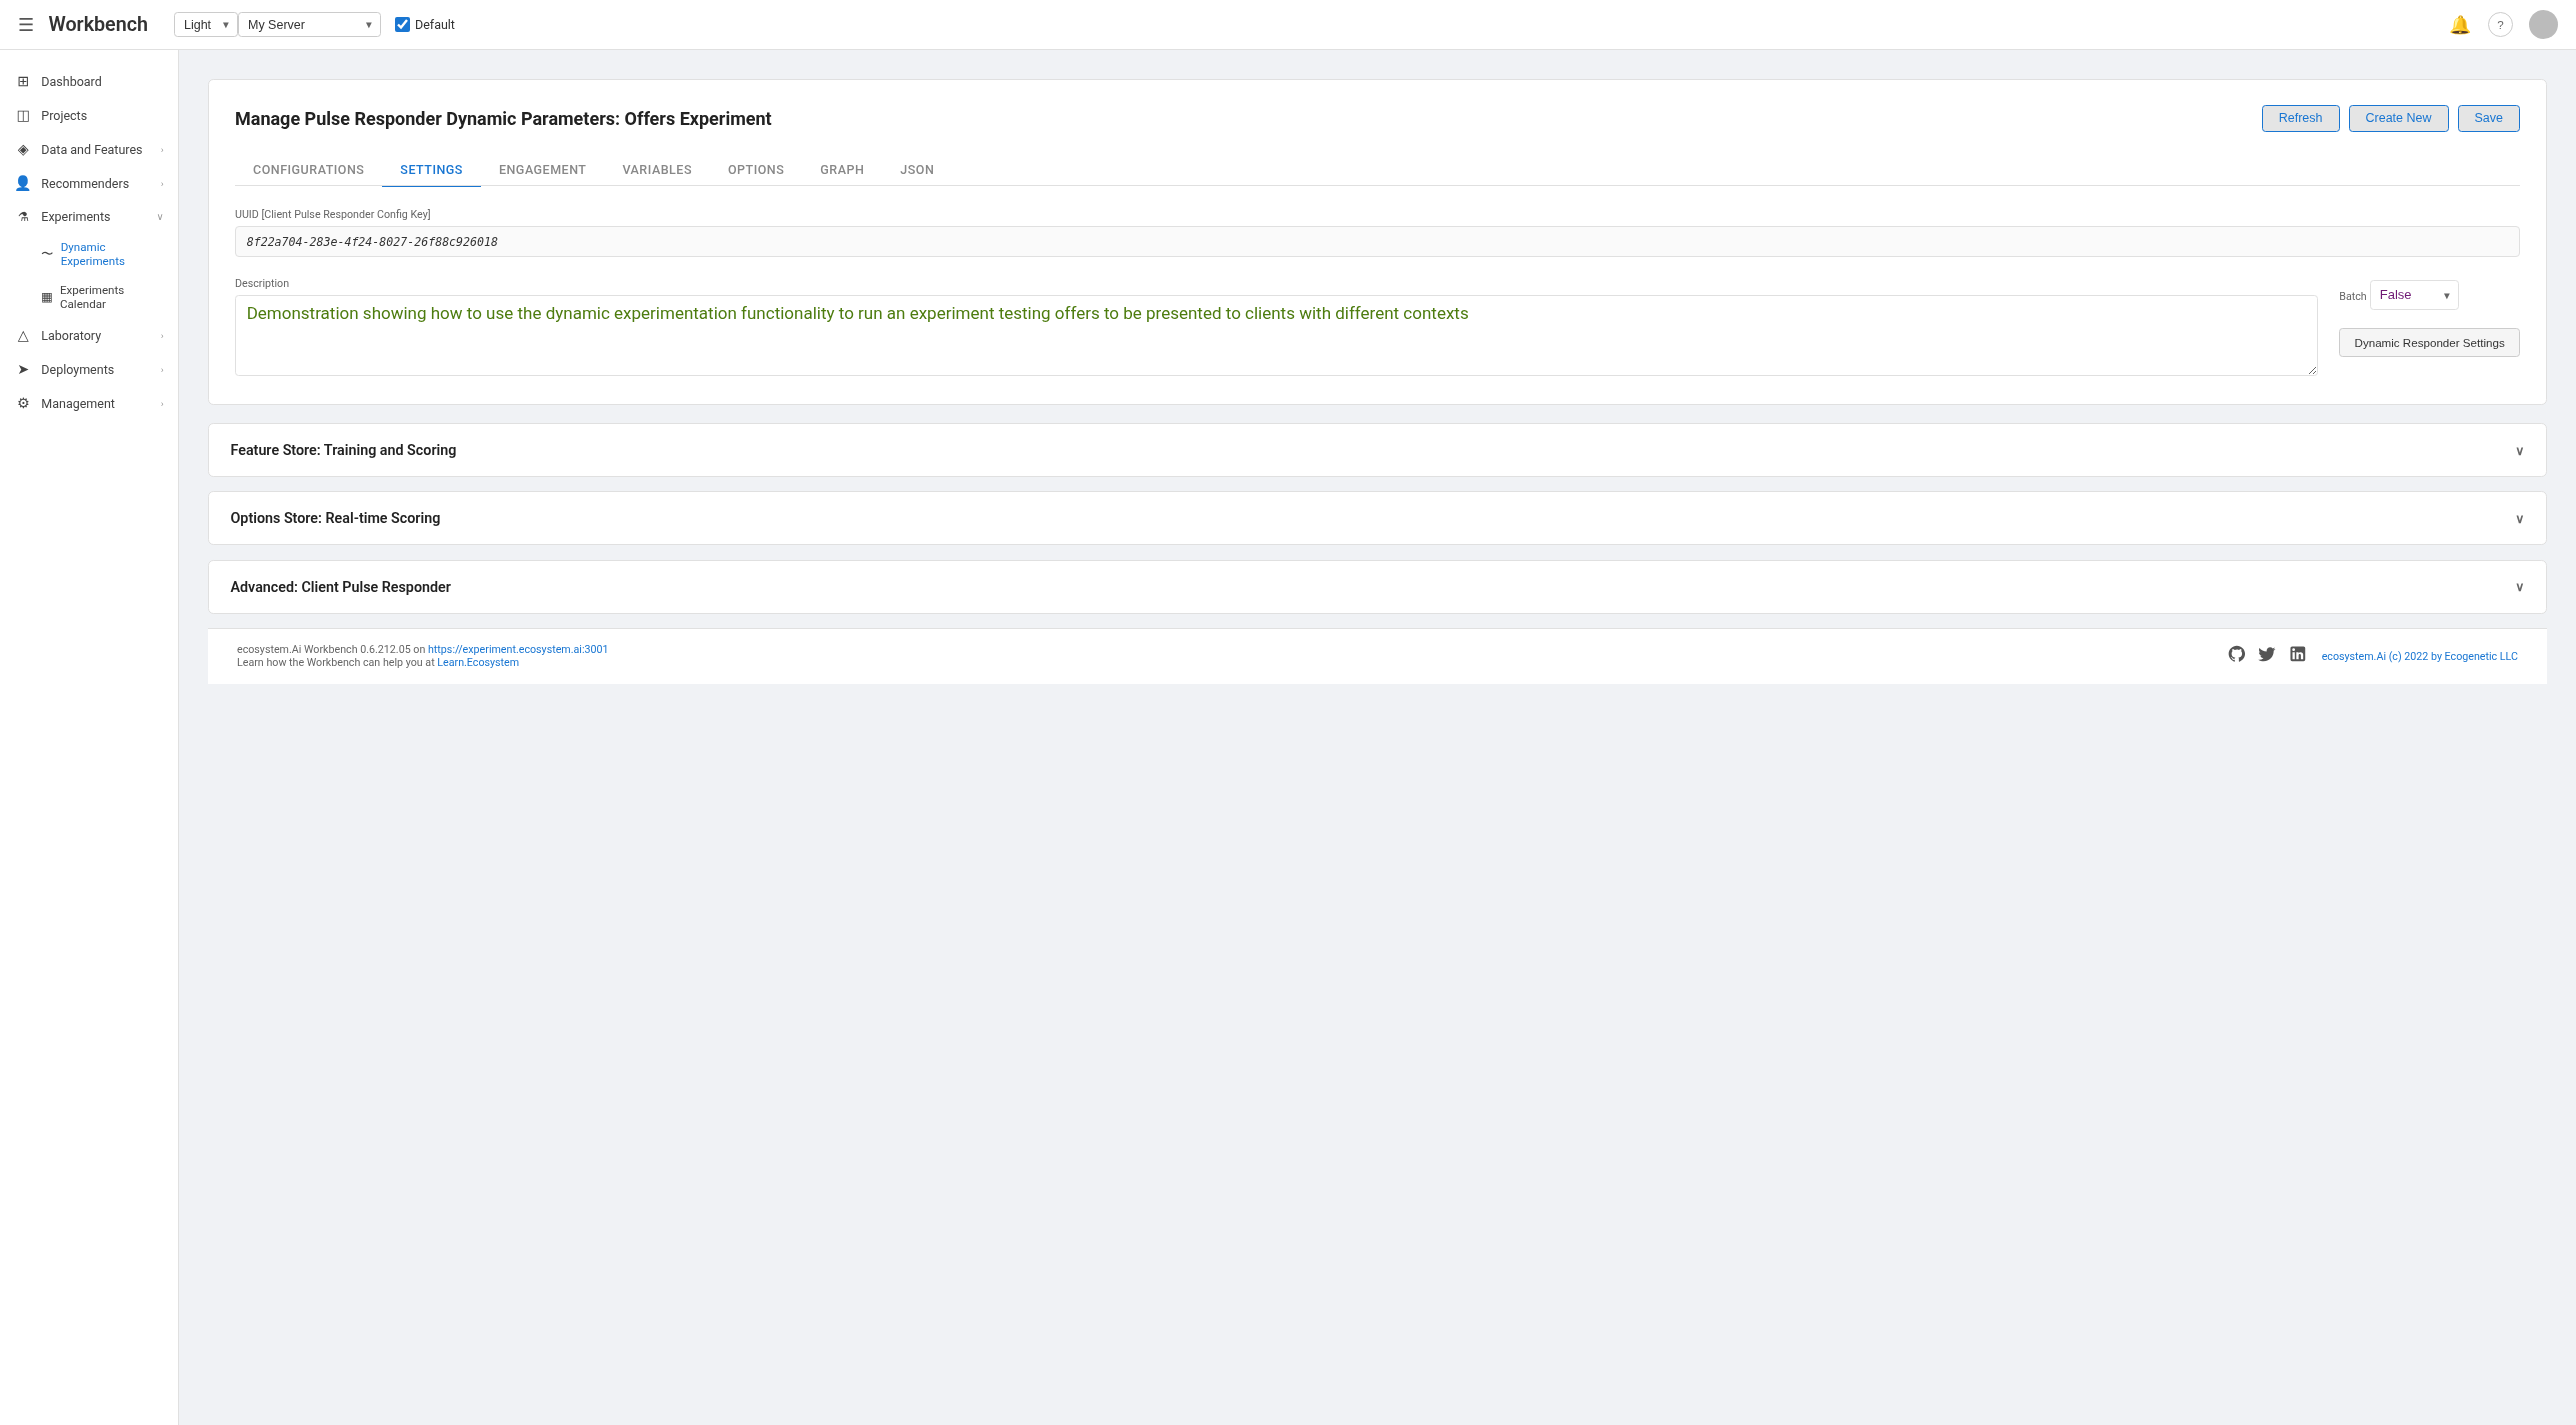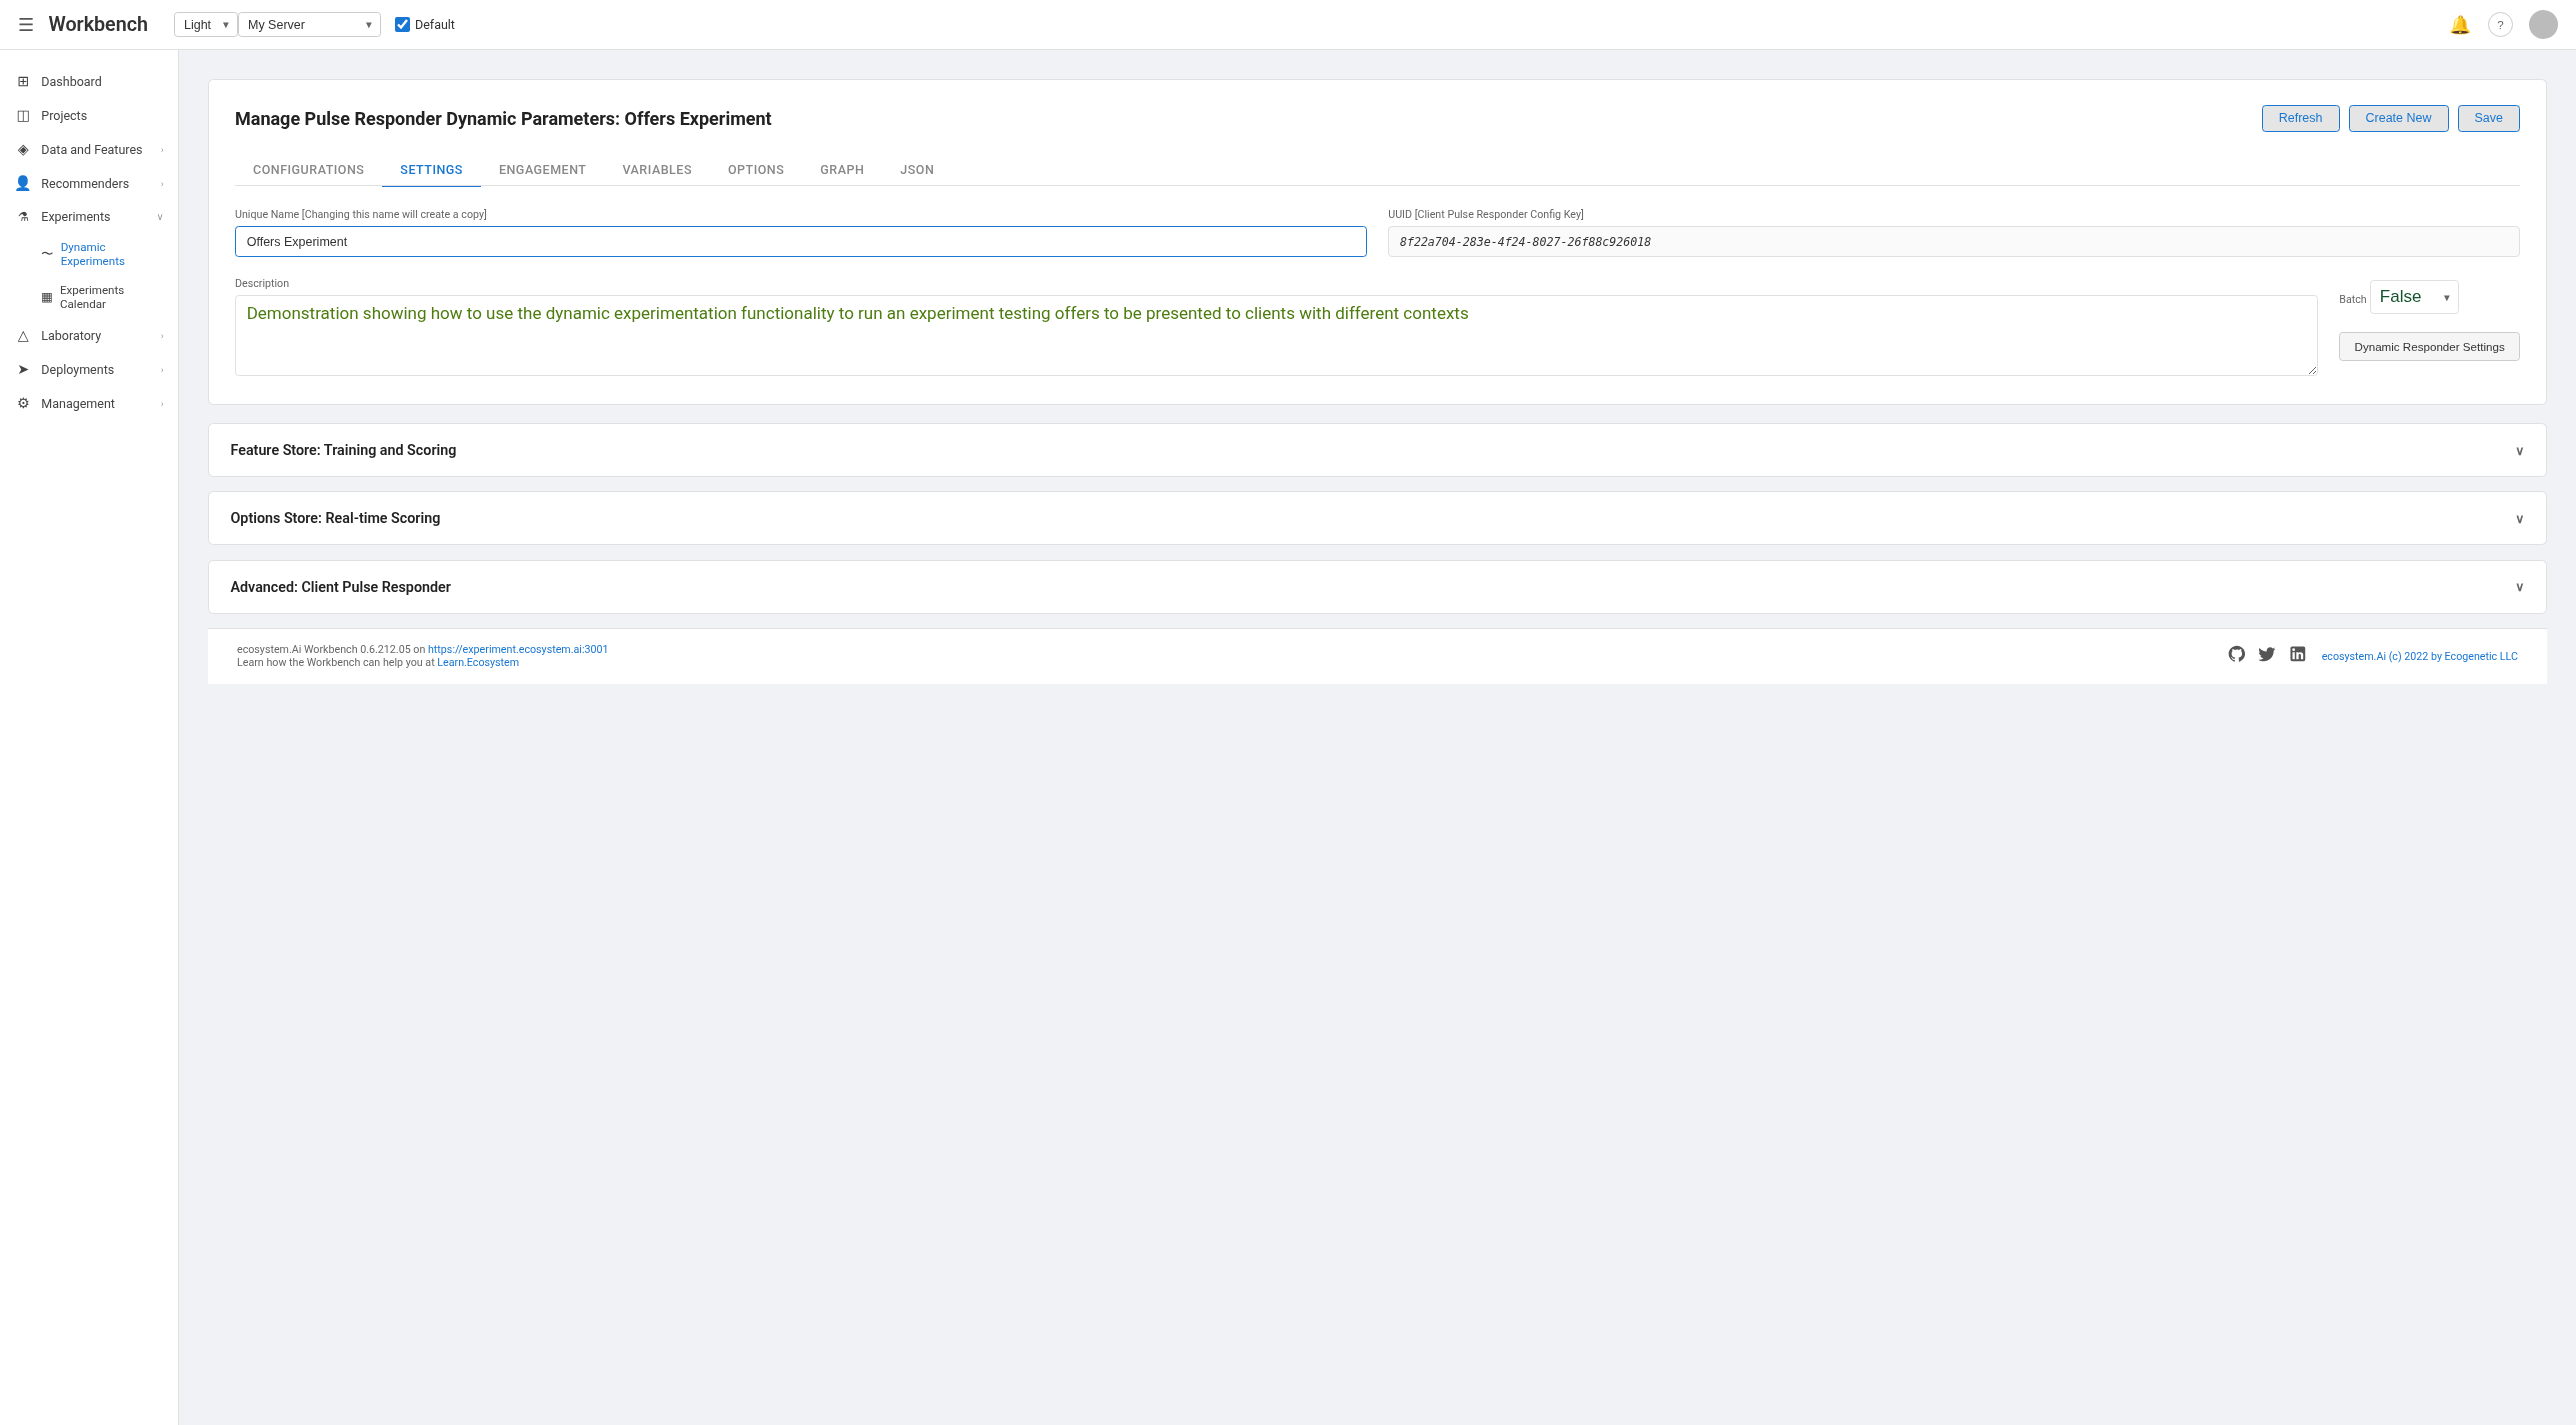--- a/index.html
+++ b/index.html
@@ -91,22 +91,22 @@
       font-size: 12.5px; color: #333; background: #fafafa; font-style: italic;
     }
     .form-textarea {
       border: 0.9px solid #e0e0e0; border-radius: 3.6px; padding: 7.2px 10.7px;
       font-size: 17px; color: #4d7c0f; resize: vertical; min-height: 81px;
       font-family: inherit;
     }
     .form-select-wrapper { position: relative; display: inline-block; }
     .form-select {
       appearance: none; border: 0.9px solid #e0e0e0; border-radius: 3.6px;
-      padding: 6.3px 25px 6.3px 9px; font-size: 17px; background: #fff;
-      cursor: pointer; color: #14532d; min-width: 89px;
+      padding: 6.3px 25px 6.3px 9px; font-size: 13px; background: #fff;
+      cursor: pointer; color: #701a75; min-width: 89px;
     }
     .form-select-arrow {
       position: absolute; right: 7.2px; top: 50%; transform: translateY(-50%);
       pointer-events: none; color: #666; font-size: 9.8px;
     }
 
     
     .btn-secondary {
       border: 0.9px solid #ccc; background: #f5f5f5; color: #333;
       padding: 7.2px 14.3px; border-radius: 3.6px; cursor: pointer; font-size: 11.6px;
@@ -247,24 +247,20 @@
         <div class="tab">CONFIGURATIONS</div>
         <div class="tab active">SETTINGS</div>
         <div class="tab">ENGAGEMENT</div>
         <div class="tab">VARIABLES</div>
         <div class="tab">OPTIONS</div>
         <div class="tab">GRAPH</div>
         <div class="tab">JSON</div>
       </div>
 
       <div class="form-row">
-        <div class="form-group">
-          <label class="form-label">Unique Name [Changing this name will create a copy]</label>
-          <input class="form-input" type="text" value="Offers Experiment" style="">
-        </div>
         <div class="form-group">
           <label class="form-label">UUID [Client Pulse Responder Config Key]</label>
           <div class="form-input-readonly uuid-value">8f22a704-283e-4f24-8027-26f88c926018</div>
         </div>
       </div>
 
       <div class="batch-row">
         <div class="desc-group">
           <label class="form-label">Description</label>
           <textarea class="form-textarea" style="width: 100%; margin-top: 5.4px;">Demonstration showing how to use the dynamic experimentation functionality to run an experiment testing offers to be presented to clients with different contexts</textarea>

